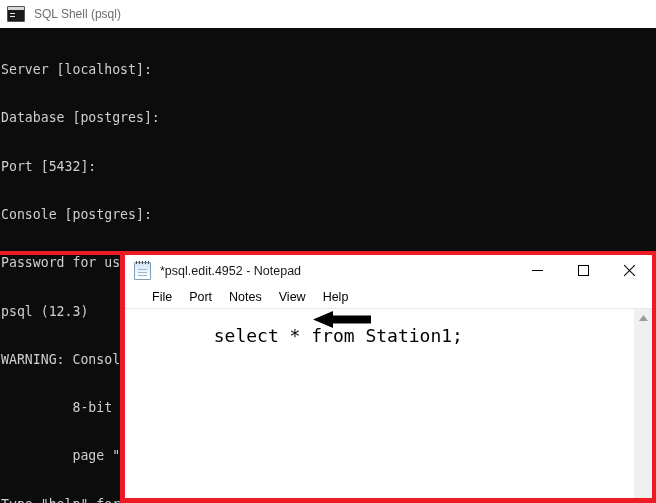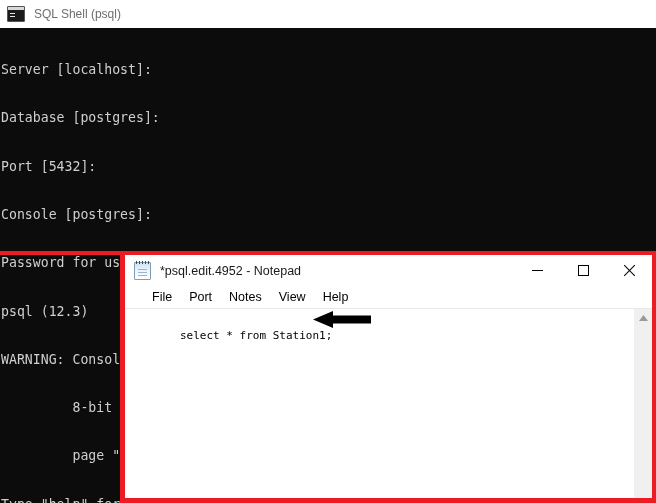--- a/index.html
+++ b/index.html
@@ -217,21 +217,21 @@
     left: 0;
     top: 54px;
     right: 0;
     bottom: 0;
     background: #ffffff;
     display: flex;
   }
   #notepad-text {
     flex: 1;
     font-family: "DejaVu Sans Mono", "Liberation Mono", monospace;
-    font-size: 11px;
+    font-size: 18px;
     line-height: 17px;
     color: #000000;
     padding: 1px 0 0 2px;
     white-space: pre;
     position: relative;
   }
   #annotation-arrow {
     position: absolute;
     left: 188px;
     top: 2px;

